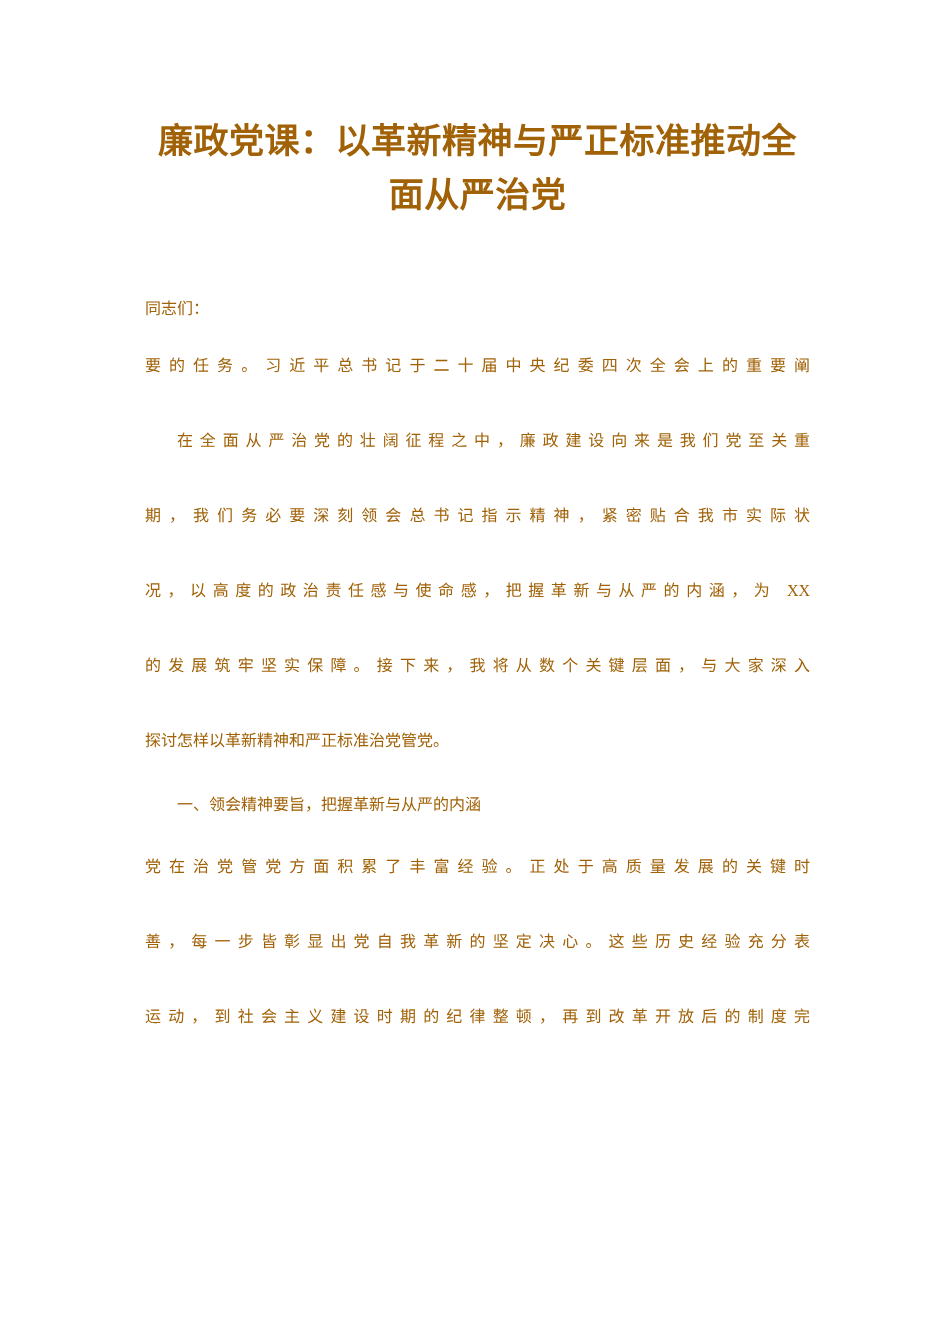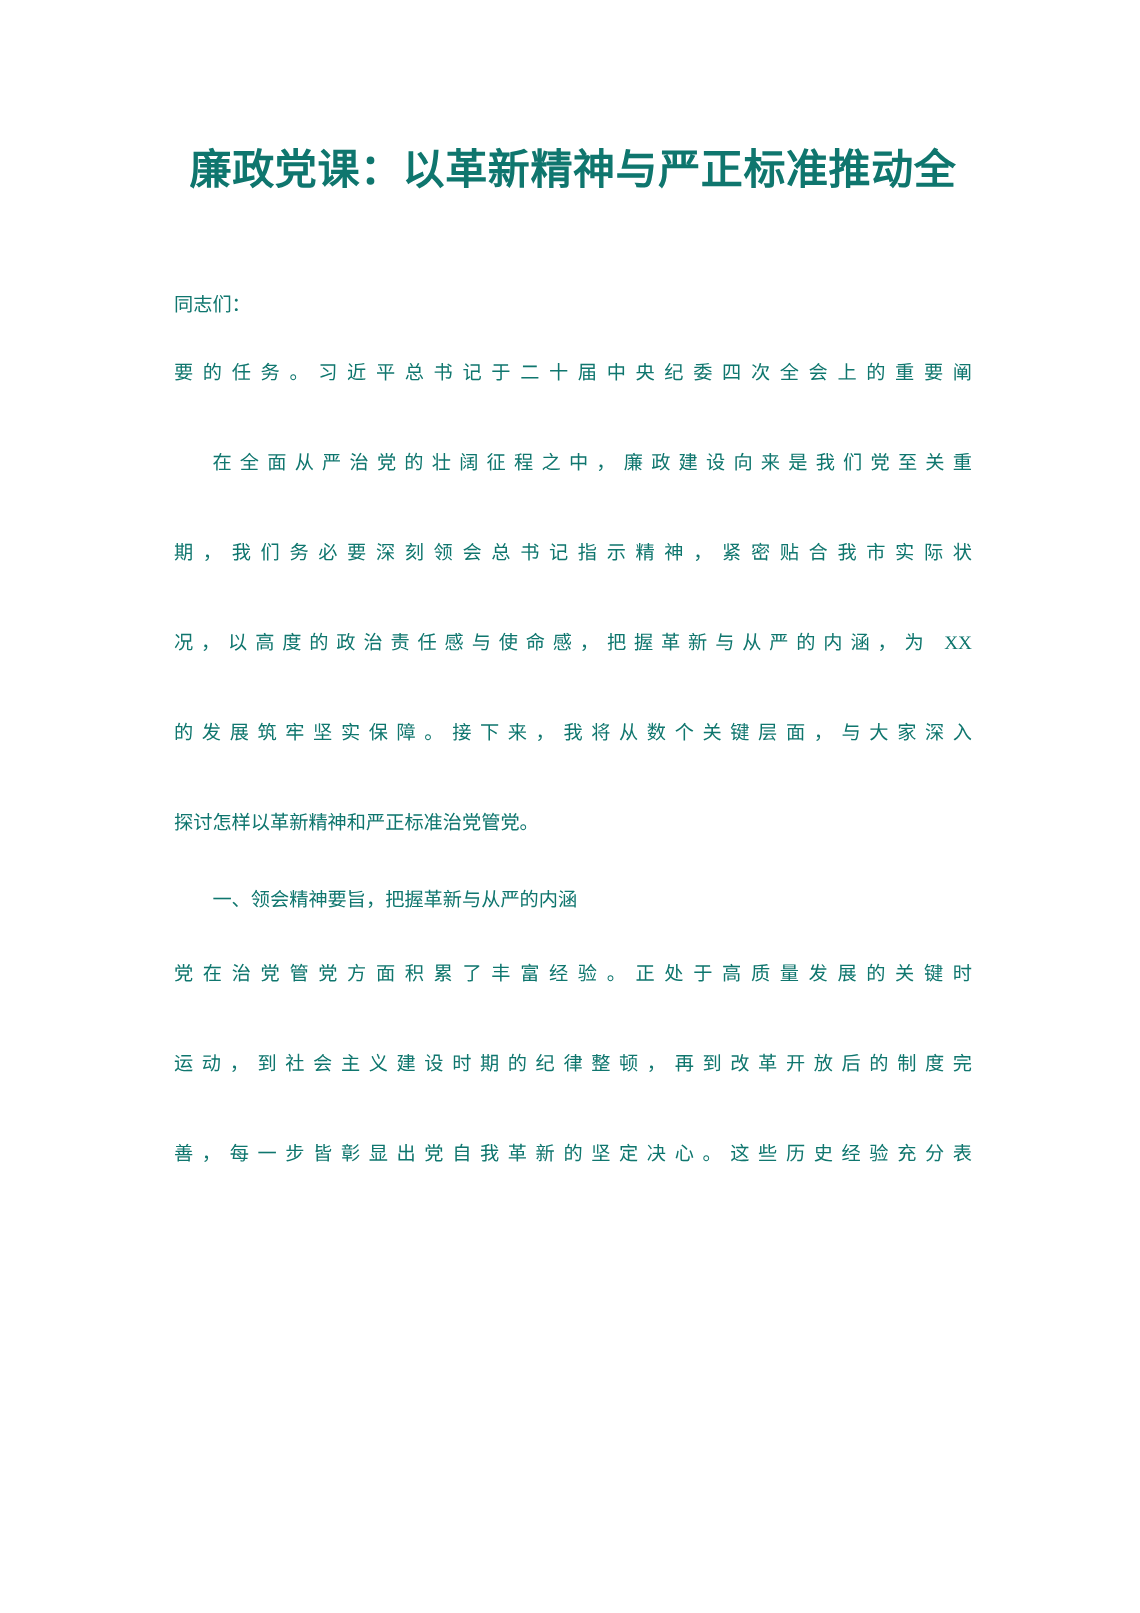--- a/index.html
+++ b/index.html
@@ -7,21 +7,21 @@
     padding: 0;
     background: #ffffff;
   }
   .page {
     position: relative;
     width: 950px;
     height: 1344px;
     background: #ffffff;
     overflow: hidden;
     font-family: "Liberation Serif", "DejaVu Serif", serif;
-    color: #0f766e;
+    color: #a16207;
   }
   .content {
     padding-left: 145px;
     padding-right: 140px;
   }
   .doc-title {
     margin: 115px 0 0 0;
     font-size: 35px;
     font-weight: 700;
     line-height: 54px;
@@ -59,35 +59,36 @@
   }
 </style>
 </head>
 <body>
 
 <div class="page">
   <div class="content">
 
     <h1 class="doc-title">
       <span class="tl">廉政党课：以革新精神与严正标准推动全</span>
+      <span class="tl">面从严治党</span>
     </h1>
 
     <div class="ln salutation">同志们：</div>
 
     <div class="para-1">
       <div class="ln just">要的任务。习近平总书记于二十届中央纪委四次全会上的重要阐</div>
       <div class="ln just indent">在全面从严治党的壮阔征程之中，廉政建设向来是我们党至关重</div>
       <div class="ln just">期，我们务必要深刻领会总书记指示精神，紧密贴合我市实际状</div>
       <div class="ln just">况，以高度的政治责任感与使命感，把握革新与从严的内涵，为 XX</div>
       <div class="ln just">的发展筑牢坚实保障。接下来，我将从数个关键层面，与大家深入</div>
       <div class="ln">探讨怎样以革新精神和严正标准治党管党。</div>
     </div>
 
     <div class="ln heading indent">一、领会精神要旨，把握革新与从严的内涵</div>
 
     <div class="para-2">
       <div class="ln just">党在治党管党方面积累了丰富经验。正处于高质量发展的关键时</div>
+      <div class="ln just">善，每一步皆彰显出党自我革新的坚定决心。这些历史经验充分表</div>
       <div class="ln just">运动，到社会主义建设时期的纪律整顿，再到改革开放后的制度完</div>
-      <div class="ln just">善，每一步皆彰显出党自我革新的坚定决心。这些历史经验充分表</div>
     </div>
 
   </div>
 </div>
 
 </body></html>

